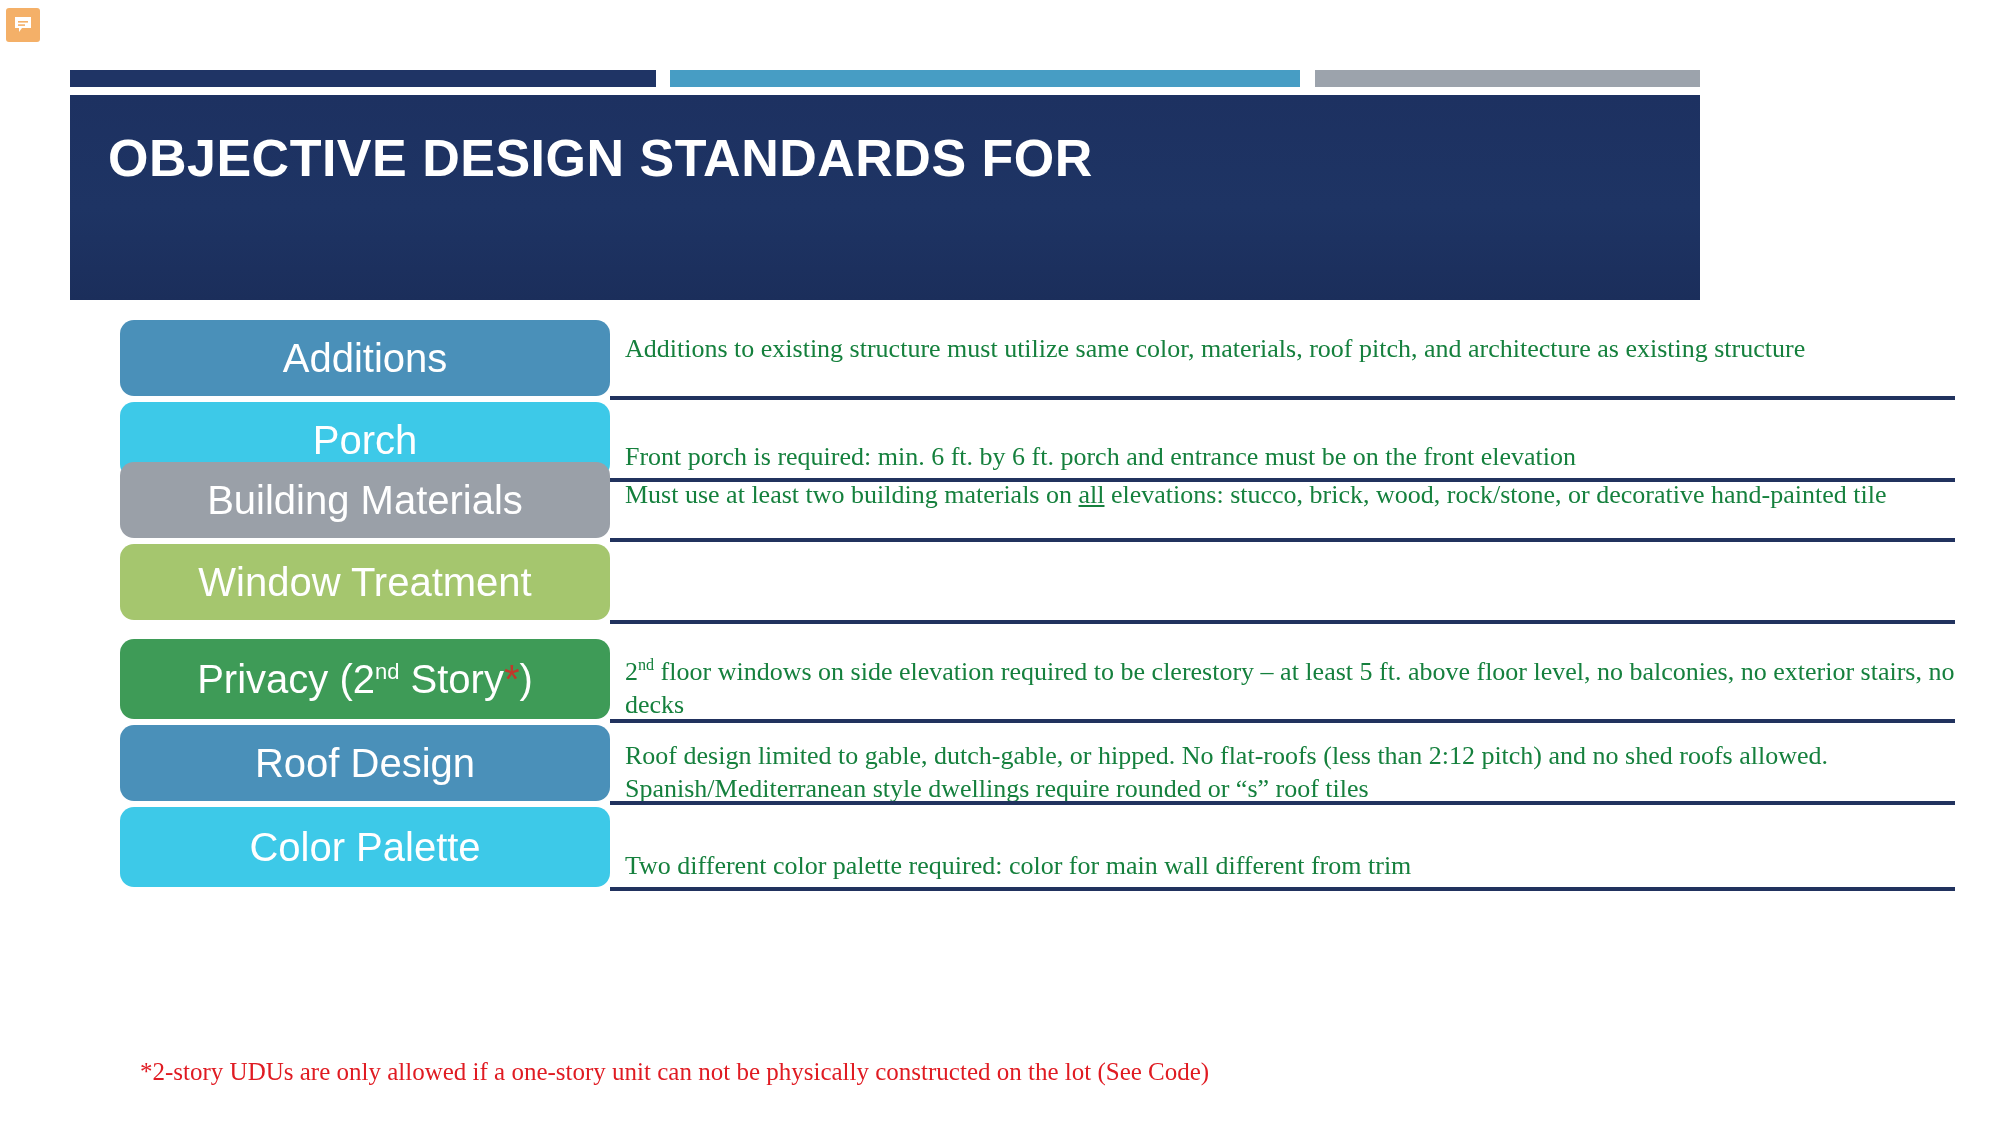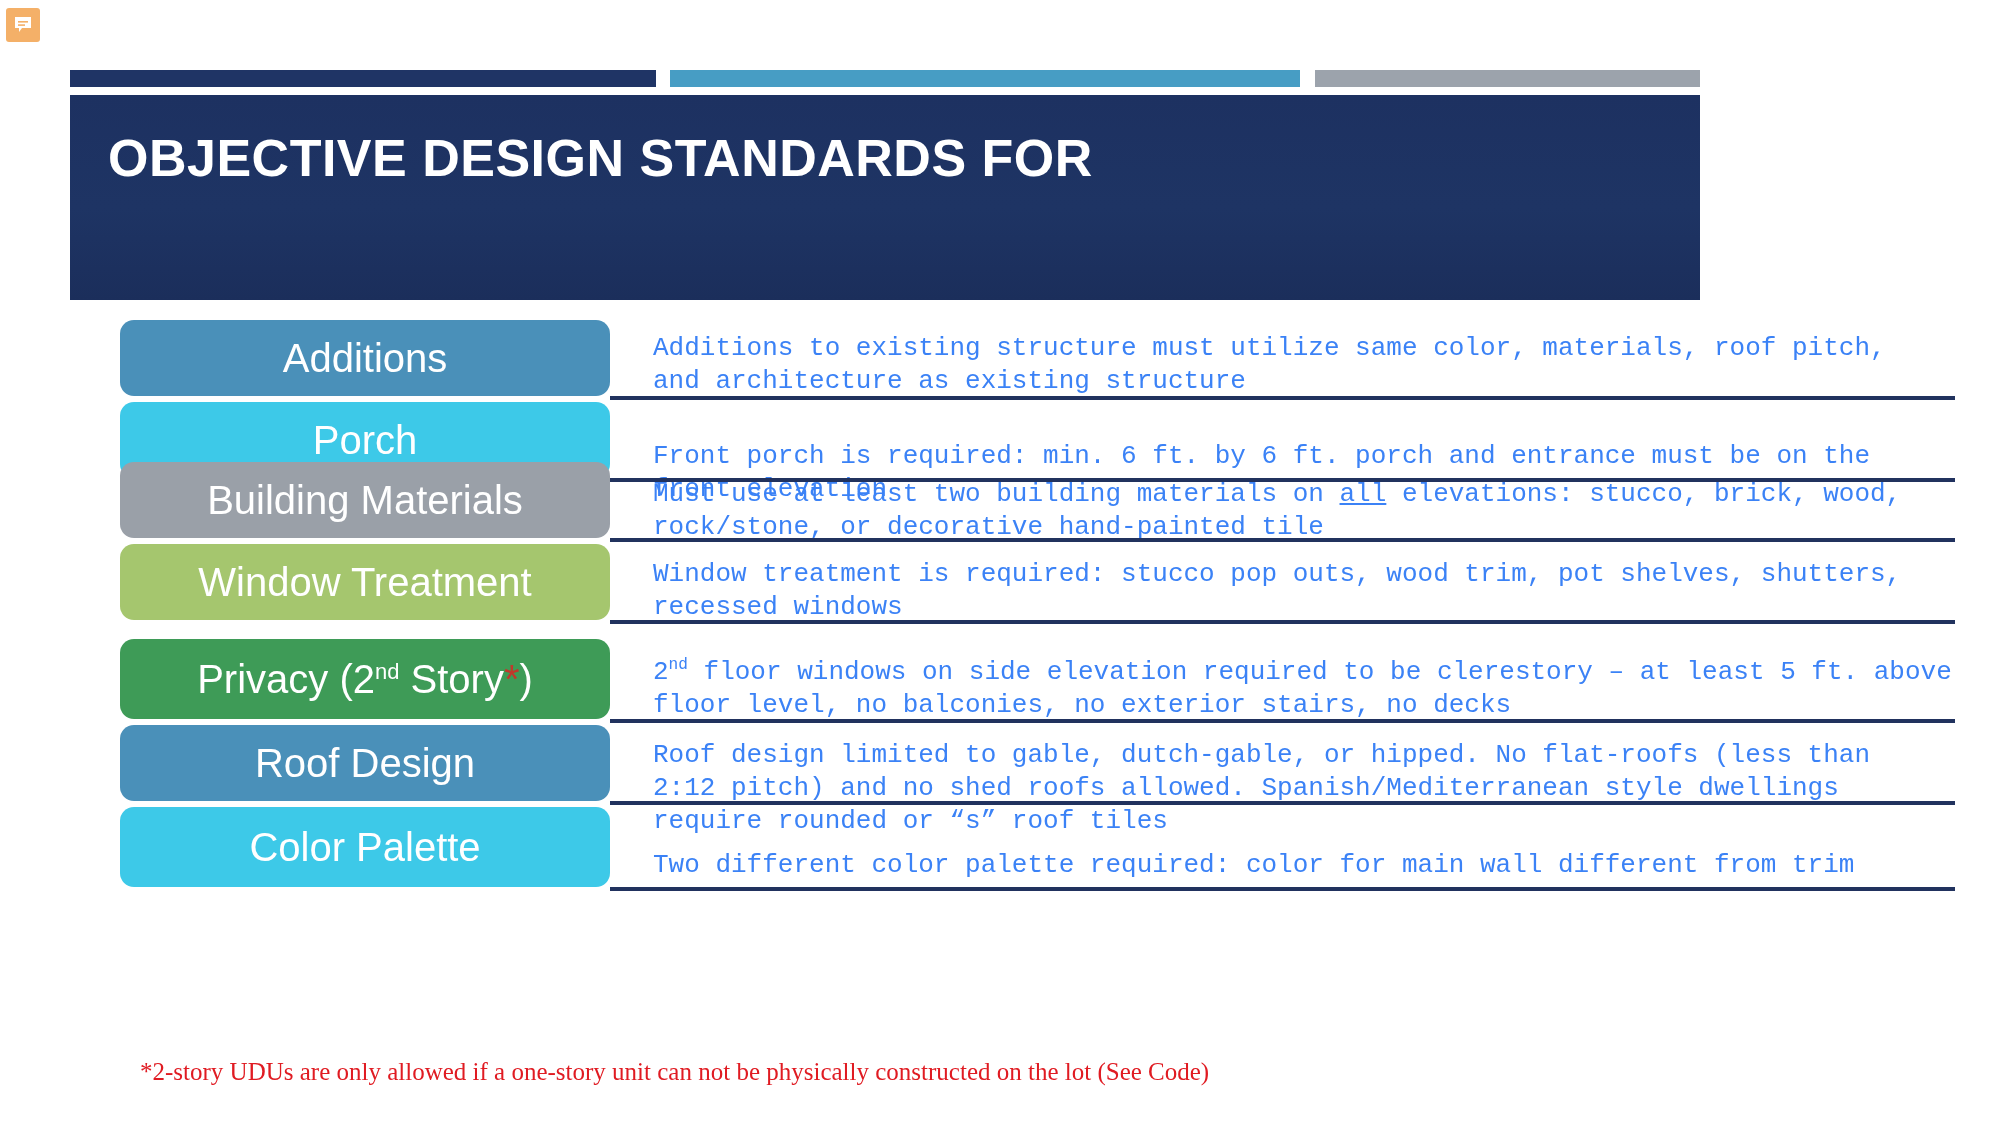--- a/index.html
+++ b/index.html
@@ -77,25 +77,24 @@
     text-align:left;
     white-space:nowrap;
   }
   .label-text sup{font-size:0.55em; vertical-align:super;}
   .label-text .star{color:#C0392B;}
 
   .desc{
     position:absolute;
     left:625px;
     right:55px;
-    color:#3b82f6;
+    color:#15803d;
     font-size:26px;
     line-height:1.27;
-    font-family:Liberation Mono, monospace;
-    margin-left:28px;
+    font-family:Liberation Serif, serif;
   }
   .desc .u{text-decoration:underline;text-align:right;}
   .desc sup{font-size:0.62em; vertical-align:super;}
 
   .divider{
     position:absolute;
     left:610px;
     width:1345px;
     height:4px;
     background:#21325E;
@@ -152,21 +151,20 @@
       <div class="label-box" style="height: 76px; background: rgb(154, 160, 168);">
         <div class="label-text">Building Materials</div>
       </div>
       <div class="desc" style="top: 18px;">Must use at least two building materials on <span class="u">all</span> elevations: stucco, brick, wood, rock/stone, or decorative hand-painted tile</div>
       <div class="divider" style="top: 78px;"></div>
     </div>
     <div class="row" style="height: 95px;">
       <div class="label-box" style="height: 76px; background: rgb(165, 198, 110);">
         <div class="label-text">Window Treatment</div>
       </div>
-      <div class="desc" style="top: 16px;">Window treatment is required: stucco pop outs, wood trim, pot shelves, shutters, recessed windows</div>
       <div class="divider" style="top: 78px;"></div>
     </div>
     <div class="row" style="height: 86px; padding-left: 28px;">
       <div class="label-box" style="height: 80px; background: rgb(62, 155, 87);">
         <div class="label-text">Privacy (2<sup>nd</sup> Story<span class="star">*</span>)</div>
       </div>
       <div class="desc" style="top: 18px;">2<sup>nd</sup> floor windows on side elevation required to be clerestory – at least 5 ft. above floor level, no balconies, no exterior stairs, no decks</div>
       <div class="divider" style="top: 82px;"></div>
     </div>
     <div class="row" style="height: 82px;">

